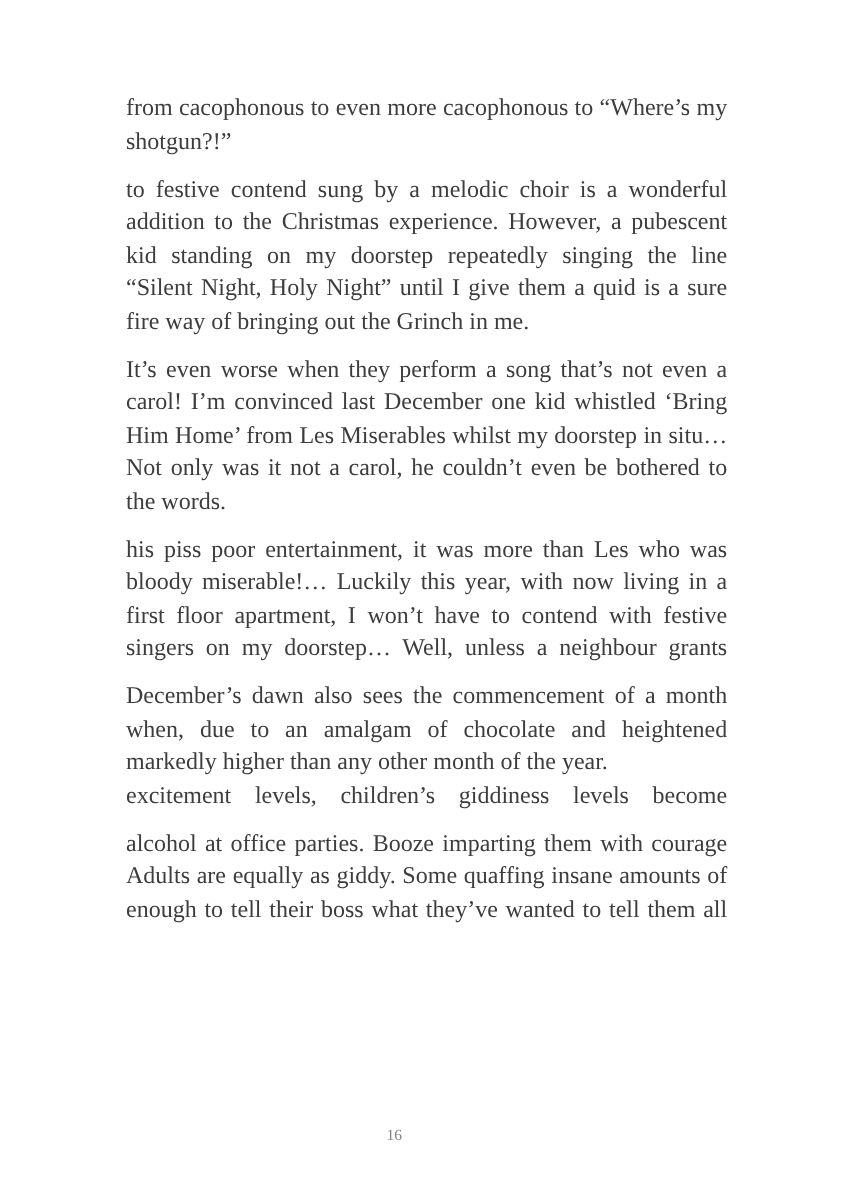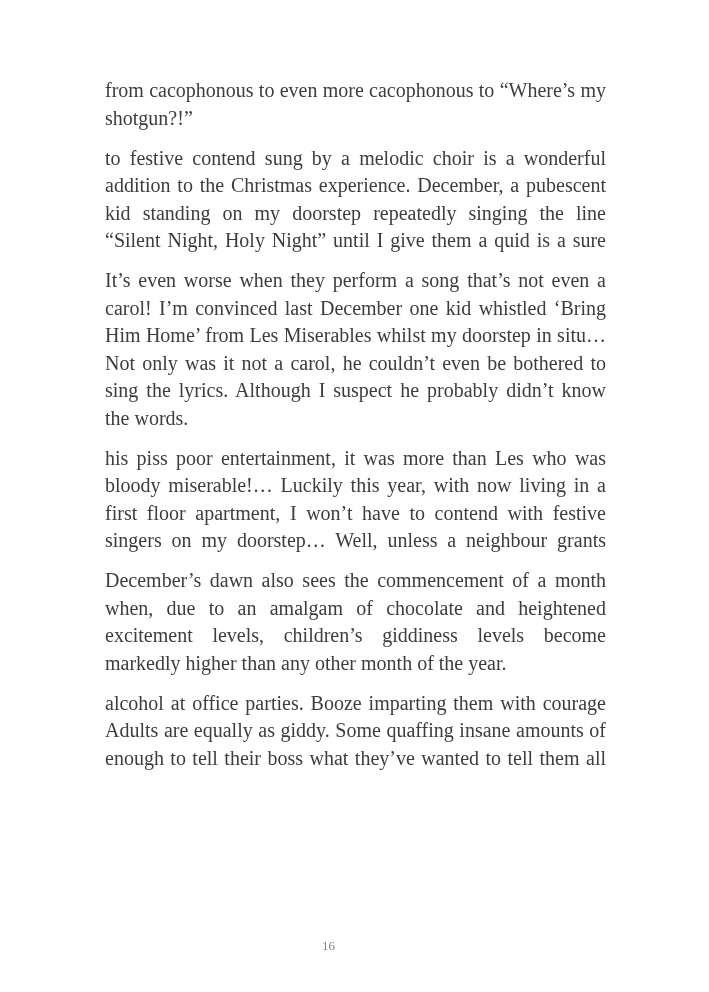--- a/index.html
+++ b/index.html
@@ -57,43 +57,43 @@
 <body>
 
 <div class="page">
   <div class="text-body">
       <div class="paragraph">
         <div class="line">from cacophonous to even more cacophonous to “Where’s my</div>
         <div class="line last">shotgun?!”</div>
       </div>
       <div class="paragraph">
         <div class="line">to festive contend sung by a melodic choir is a wonderful</div>
-        <div class="line">addition to the Christmas experience. December, a pubescent</div>
+        <div class="line">addition to the Christmas experience. However, a pubescent</div>
         <div class="line">kid standing on my doorstep repeatedly singing the line</div>
         <div class="line">“Silent Night, Holy Night” until I give them a quid is a sure</div>
+        <div class="line last">fire way of bringing out the Grinch in me.</div>
       </div>
       <div class="paragraph">
         <div class="line">It’s even worse when they perform a song that’s not even a</div>
         <div class="line">carol! I’m convinced last December one kid whistled ‘Bring</div>
         <div class="line">Him Home’ from Les Miserables whilst my doorstep in situ…</div>
         <div class="line">Not only was it not a carol, he couldn’t even be bothered to</div>
-        <div class="line">sing the lyrics. Although I suspect he probably didn’t know</div>
         <div class="line last">the words.</div>
       </div>
       <div class="paragraph">
         <div class="line">his piss poor entertainment, it was more than Les who was</div>
         <div class="line">bloody miserable!… Luckily this year, with now living in a</div>
         <div class="line">first floor apartment, I won’t have to contend with festive</div>
         <div class="line">singers on my doorstep… Well, unless a neighbour grants</div>
       </div>
       <div class="paragraph">
         <div class="line">December’s dawn also sees the commencement of a month</div>
         <div class="line">when, due to an amalgam of chocolate and heightened</div>
+        <div class="line last">markedly higher than any other month of the year.</div>
         <div class="line">excitement levels, children’s giddiness levels become</div>
-        <div class="line last">markedly higher than any other month of the year.</div>
       </div>
       <div class="paragraph">
         <div class="line">alcohol at office parties. Booze imparting them with courage</div>
         <div class="line">Adults are equally as giddy. Some quaffing insane amounts of</div>
         <div class="line">enough to tell their boss what they’ve wanted to tell them all</div>
       </div>
     </div>
   <div class="page-number">16</div>
 </div>
 

